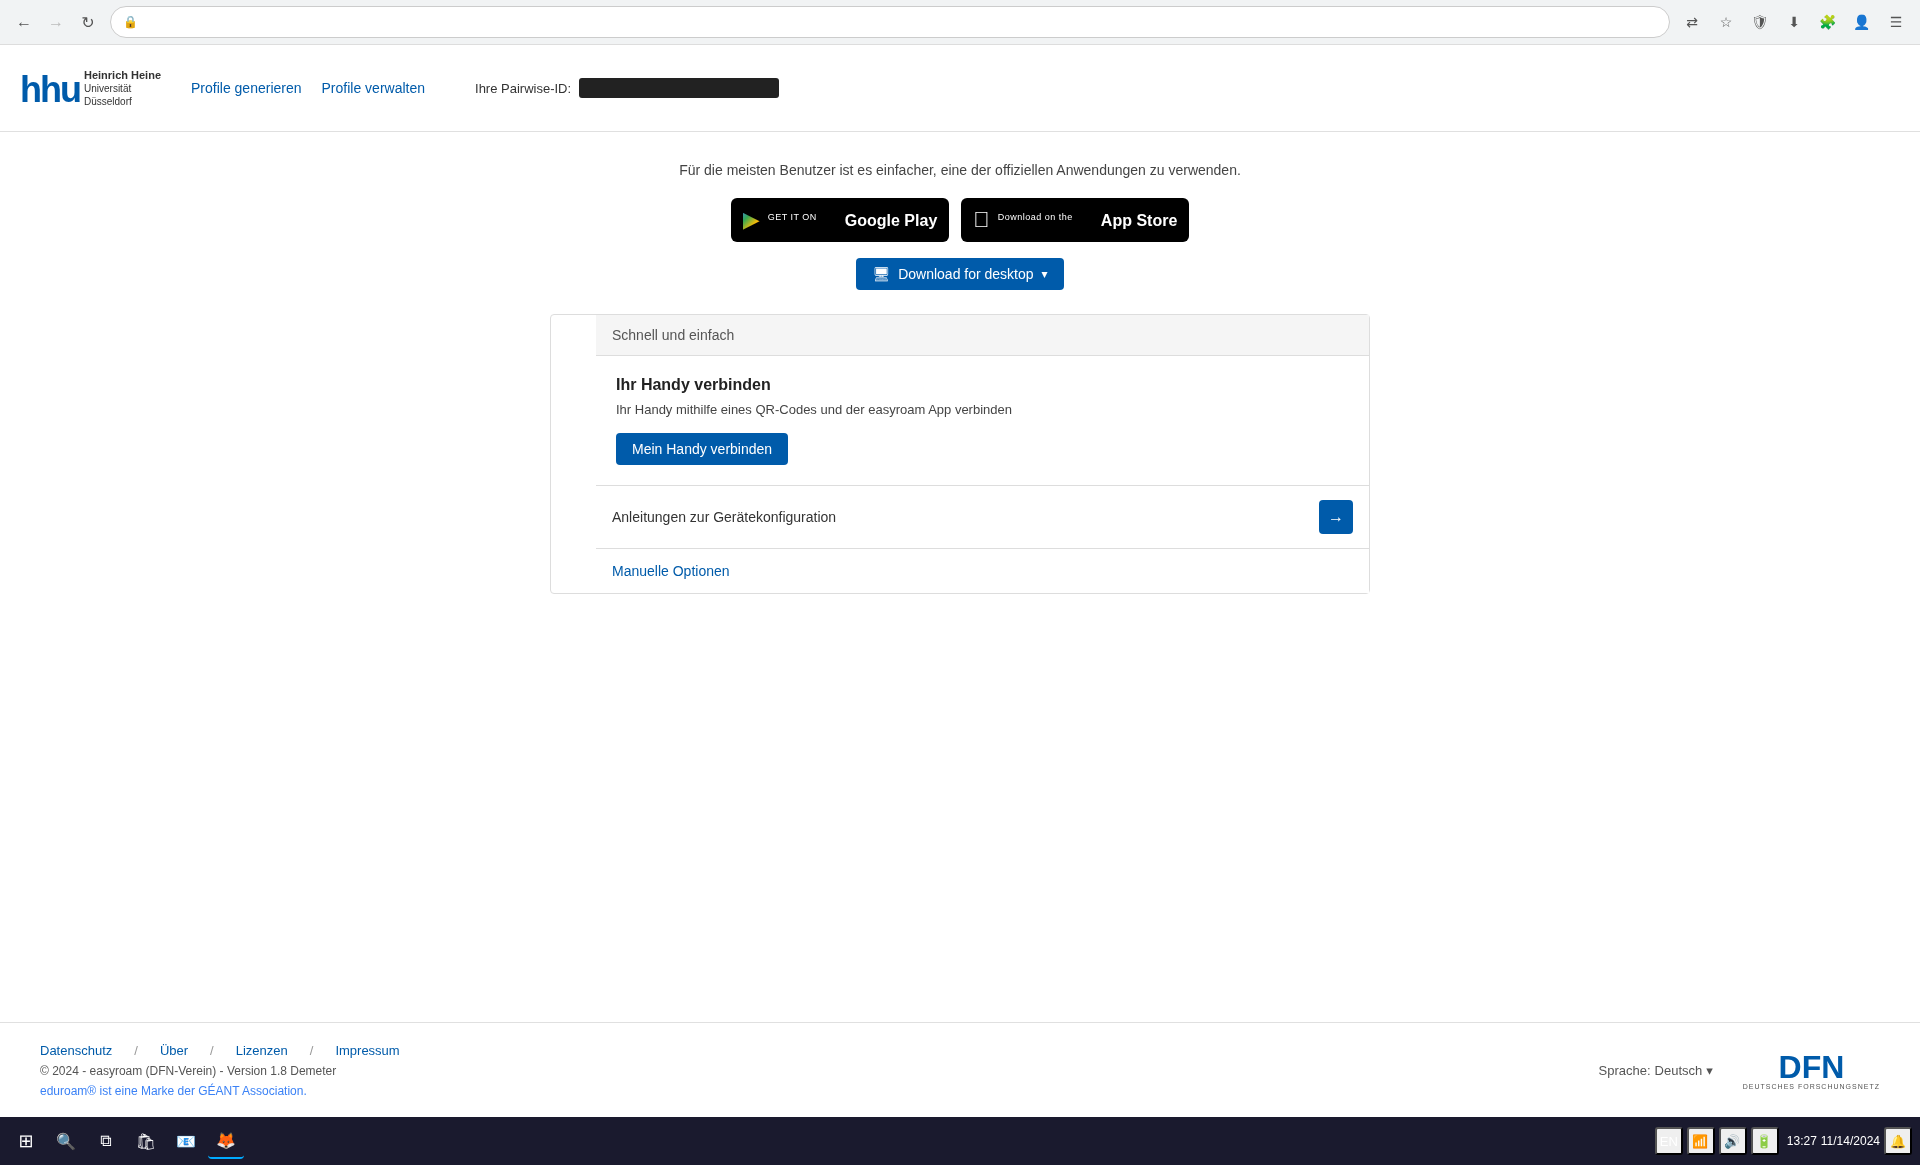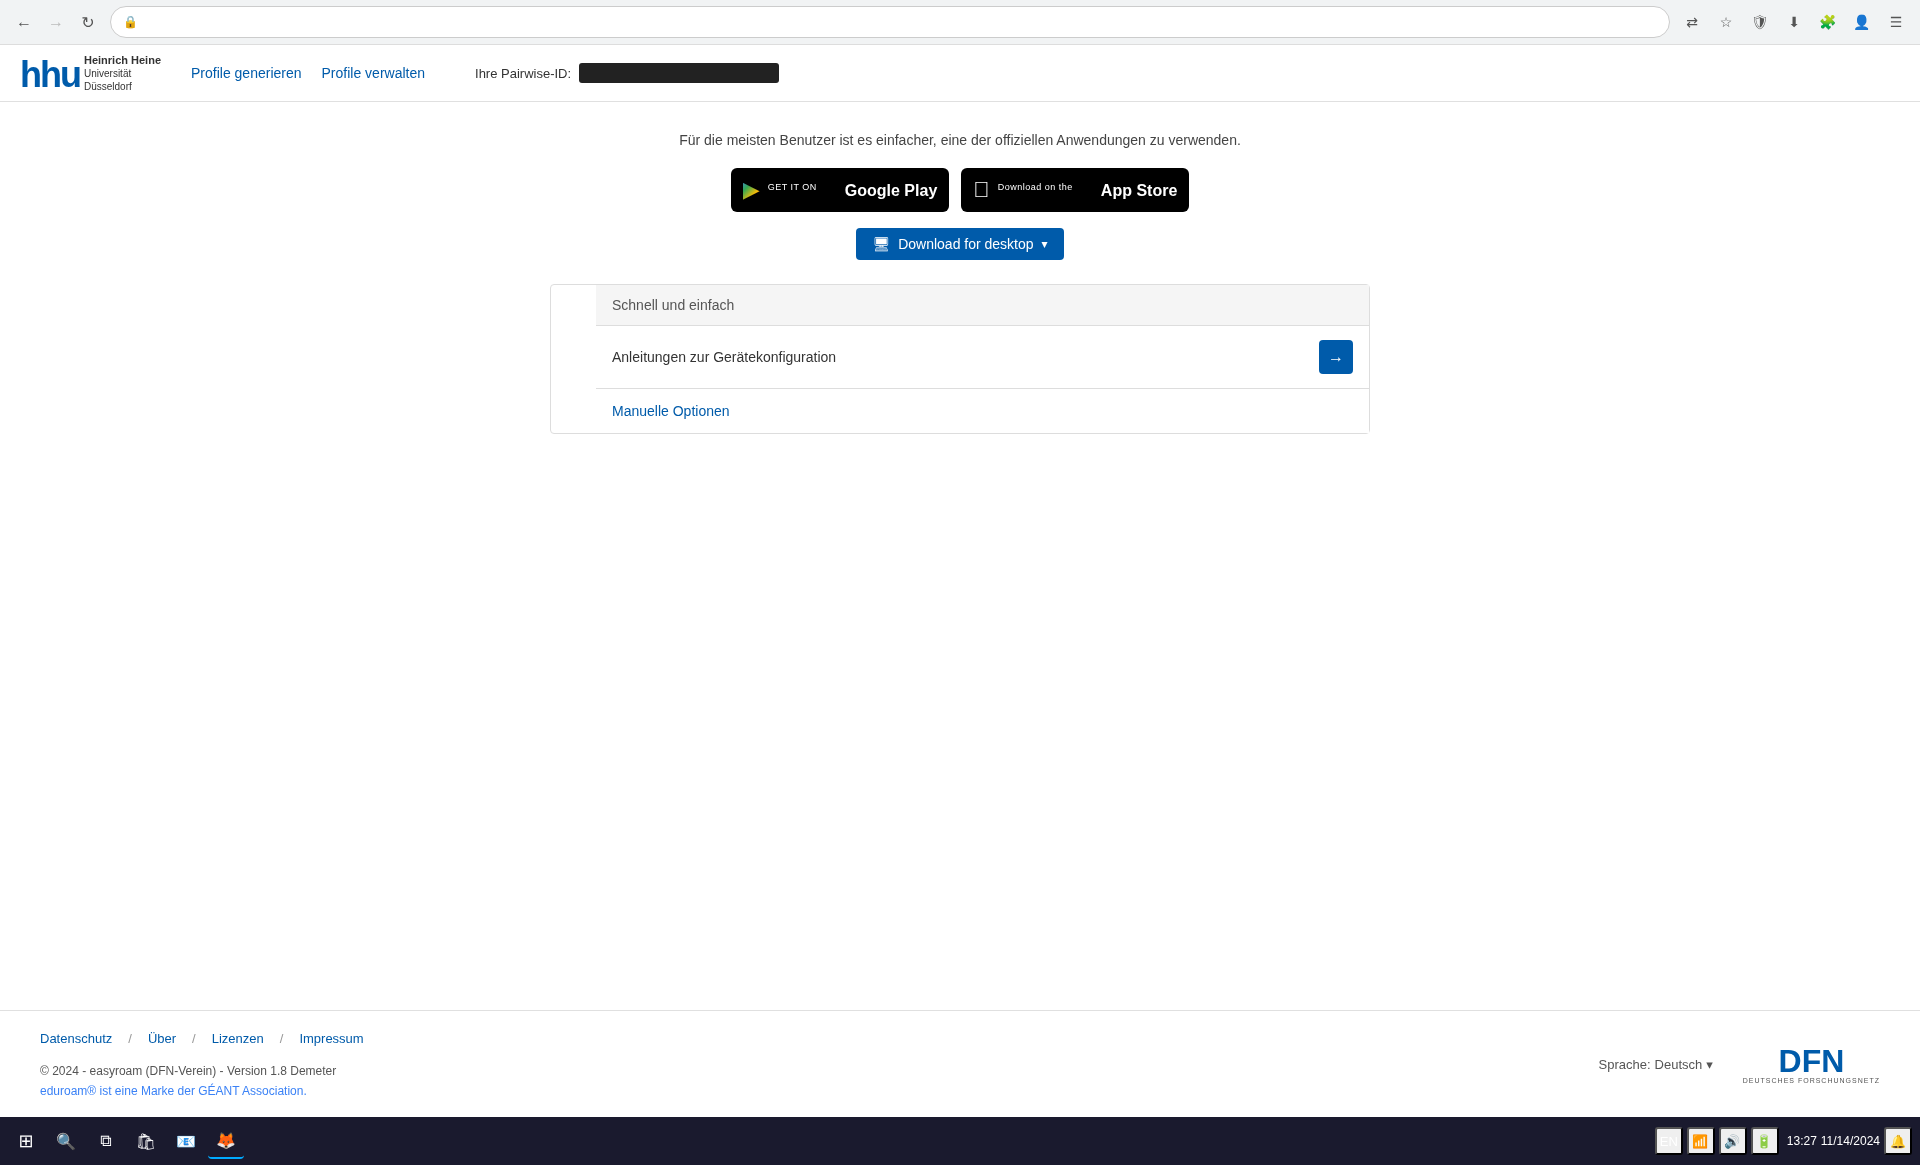--- a/index.html
+++ b/index.html
@@ -63,21 +63,21 @@
     
     .page-wrapper {
       min-height: calc(1165px - 44px - 48px);
       display: flex;
       flex-direction: column;
     }
 
     
     .site-header {
       border-bottom: 1px solid #e0e0e0;
-      padding: 8px 20px;
+      padding: 23px 20px;
       display: flex;
       align-items: center;
       gap: 30px;
     }
     .logo-area {
       display: flex;
       align-items: center;
       gap: 10px;
     }
     .hhu-logo {
@@ -275,22 +275,22 @@
       background: #fff;
       border-top: 1px solid #e0e0e0;
       padding: 20px 40px;
       display: flex;
       align-items: center;
       justify-content: space-between;
     }
     .footer-left { }
     .footer-links {
       display: flex;
-      gap: 16px;
-      margin-bottom: 18px;
+      gap: 22px;
+      margin-bottom: 6px;
     }
     .footer-link {
       color: #005baa;
       text-decoration: none;
       font-size: 13px;
       cursor: pointer;
     }
     .footer-divider { color: #999; font-size: 13px; }
     .footer-copy {
       font-size: 12px;
@@ -466,20 +466,25 @@
 
     <button class="download-desktop-btn">
       <span>🖥</span>
       <span>Download for desktop</span>
       <span class="chevron">▾</span>
     </button>
 
     <div class="cards-container">
       <div class="card-header">Schnell und einfach</div>
 
+      <div class="card-section">
+        <div class="card-section-title">Ihr Handy verbinden</div>
+        <div class="card-section-desc">Ihr Handy mithilfe eines QR-Codes und der easyroam App verbinden</div>
+        <button class="connect-btn">Mein Handy verbinden</button>
+      </div>
 
       <div class="anleitung-section">
         <span class="label">Anleitungen zur Gerätekonfiguration</span>
         <button class="arrow-btn">
           <span>→</span>
         </button>
       </div>
 
       <div class="manuelle-section">
         <a class="manuelle-link">Manuelle Optionen</a>

